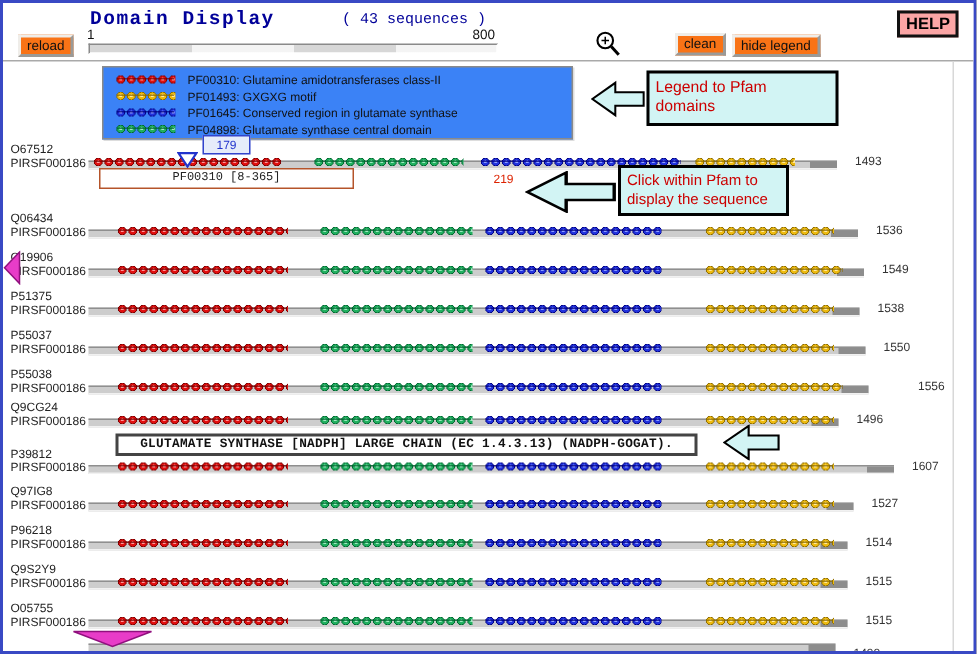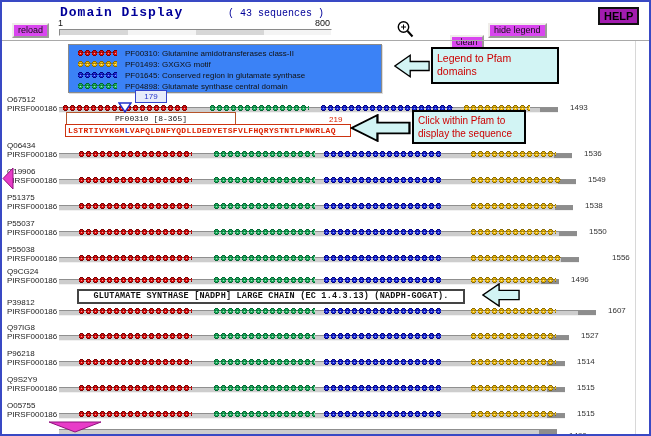--- a/index.html
+++ b/index.html
@@ -7,27 +7,27 @@
   .screen{position:relative;width:651px;height:436px;background:#fff;
     border:2px solid #3949c4;box-sizing:border-box;overflow:hidden;}
 
   
   .toolbar{position:absolute;left:0;top:0;width:100%;height:38px;background:#fff;}
   .tb-sep{position:absolute;left:0;top:38px;width:100%;height:1px;background:#a9a9a9;}
   .title{position:absolute;left:46px;top:3px;font-family:"Liberation Mono","DejaVu Sans Mono",monospace;
     font-weight:bold;font-size:13px;color:#000099;letter-spacing:1px;padding-left:12px;}
   .seqcount{position:absolute;left:226px;top:6px;font-family:"Liberation Mono","DejaVu Sans Mono",monospace;
     font-size:10px;color:#000099;}
-  .btn{position:absolute;height:15px;background:#d946ef;border:2px outset #efede9;
+  .btn{position:absolute;height:15px;background:#f97316;border:2px outset #efede9;
     font-size:9px;color:#111;line-height:11px;text-align:center;padding:0 4px;cursor:pointer;
     font-family:"Liberation Sans",sans-serif;}
   .btn-reload{left:10px;top:21px;}
-  .btn-clean{left:448px;top:33px;}
+  .btn-clean{left:448px;top:20px;}
   .btn-hide{left:486px;top:21px;}
-  .help{position:absolute;left:596px;top:5px;border:2px solid #111;background:#a21caf;
+  .help{position:absolute;left:596px;top:5px;border:2px solid #111;background:#fca5a5;
     font-weight:bold;font-size:11px;padding:1px 4px;cursor:pointer;}
   .ruler{position:absolute;left:57px;top:27px;width:273px;height:7px;box-sizing:border-box;
     border:1px solid #8a8a8a;border-bottom-color:#fff;border-right-color:#fff;
     background:repeating-linear-gradient(90deg,#d7d7d7 0 68px,#f4f4f4 68px 136px);}
   .ruler-1{position:absolute;left:56px;top:16px;font-size:9px;color:#111;}
   .ruler-800{position:absolute;left:313px;top:16px;font-size:9px;color:#111;}
   .magnifier{position:absolute;left:394px;top:18px;cursor:pointer;}
 
   
   .legendbox{position:absolute;left:66px;top:42px;width:312px;height:47px;background:#3b82f6;
@@ -163,21 +163,20 @@
     <span class="slen" style="left: 568px;">1493</span>
   </div>
 
   <div class="posmarker">179</div>
   <span class="postriangle">
     <svg width="14" height="11" viewBox="0 0 14 11">
         <polygon points="1,1 13,1 7,10" fill="#fff" stroke="#2233cc" stroke-width="1.5"></polygon>
       </svg>
   </span>
   <div class="pfbox">PF00310 [8-365]</div>
-  <div class="seqbox"><span class="aa">LSTRTIVYKGM</span><span class="aa-hl">L</span><span class="aa">VAPQLDNFYQDLLDEDYETSFVLFHQRYSTNTLPNWRLAQ</span></div>
   <span class="endpos">219</span>
 
   <svg class="co-arrow arr-pfam" width="61" height="28" viewBox="0 0 40 26" preserveAspectRatio="none">
     <polygon points="39,8 18,8 18,1 1,13 18,25 18,18 39,18" fill="#d2f4f4" stroke="#000" stroke-width="1.5"></polygon>
   </svg>
   <div class="callout co-pfam">Click within Pfam to display the sequence</div>
 
   <div class="seqrow" style="top:138px">
     <a class="sid">Q06434</a>
     <a class="sfam">PIRSF000186</a>

